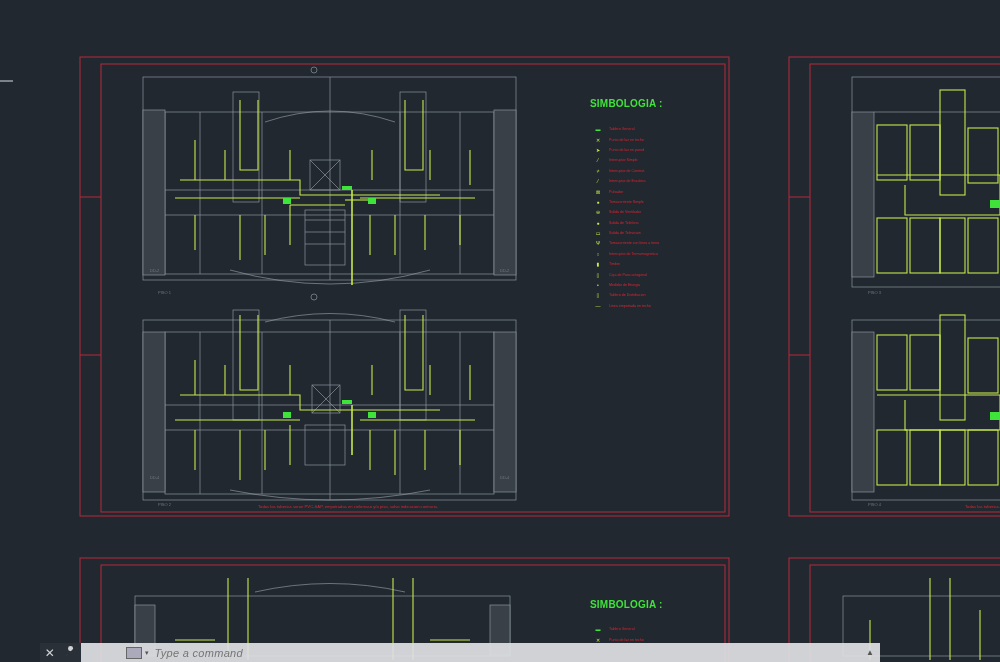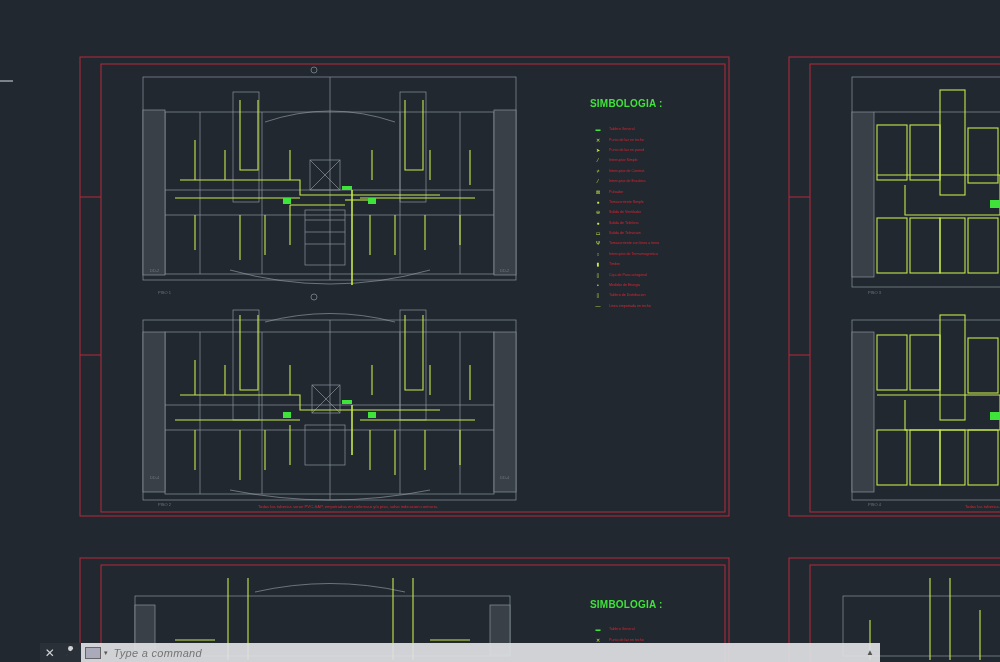--- a/index.html
+++ b/index.html
@@ -6,21 +6,21 @@
   body{width:1000px;height:662px;background:#212830;overflow:hidden;position:relative;font-family:"Liberation Sans",sans-serif;}
   .canvas{position:absolute;left:0;top:0;width:887px;height:662px;}
   .legend-title{position:absolute;color:#3fe33a;font-weight:bold;font-size:10px;letter-spacing:0.2px;}
   .legend-list{position:absolute;list-style:none;margin:0;padding:0;}
   .legend-list li{height:10.4px;display:flex;align-items:center;font-size:3.6px;color:#e0242e;white-space:nowrap;}
   .legend-list .sym{display:inline-block;width:10px;color:#c9e84a;font-size:5px;text-align:center;margin-right:6px;}
   .note{position:absolute;color:#e0242e;font-size:4.2px;white-space:nowrap;}
   .plan-label{position:absolute;color:#6f7782;font-size:4px;}
   .cmdbar{position:absolute;left:40px;top:643px;width:840px;height:19px;display:flex;align-items:center;}
   .cmd-tools{width:41px;height:19px;background:#2a3038;display:flex;align-items:center;justify-content:space-around;color:#d0d4d8;font-size:12px;}
-  .cmd-input-wrap{flex:1;height:19px;background:rgba(222,224,226,0.93);display:flex;align-items:center;}
+  .cmd-input-wrap{flex:1;height:19px;background:rgba(222,224,226,0.93);display:flex;align-items:center;padding-left:41px;}
   .cmd-icon{width:14px;height:10px;border:1px solid #666;margin-left:4px;background:#aab;position:relative;}
   .cmd-caret{color:#555;font-size:7px;margin:0 4px 0 3px;}
   .cmd-input{border:none;background:transparent;outline:none;font-style:italic;font-size:11px;color:#777;font-family:"Liberation Sans",sans-serif;width:700px;letter-spacing:0.3px;}
   .cmd-up{margin-left:auto;margin-right:6px;color:#555;font-size:8px;}
 </style>
 </head>
 <body>
 
 <div class="canvas">
   <svg width="1000" height="662" viewBox="0 0 1000 662" xmlns="http://www.w3.org/2000/svg">

